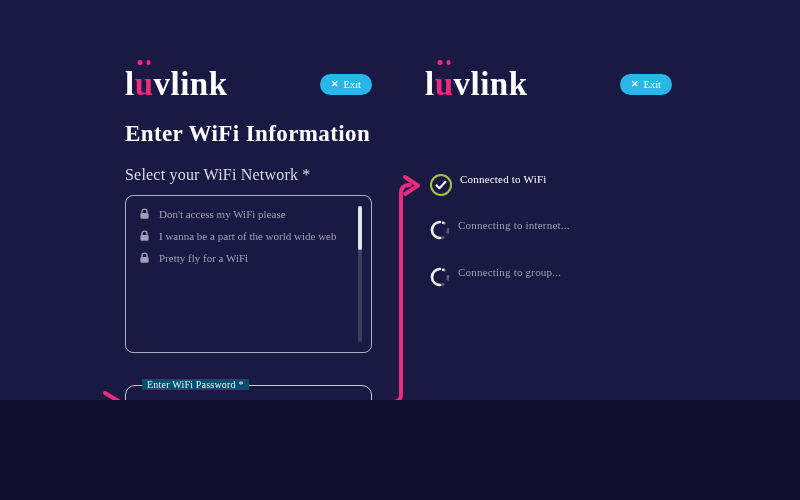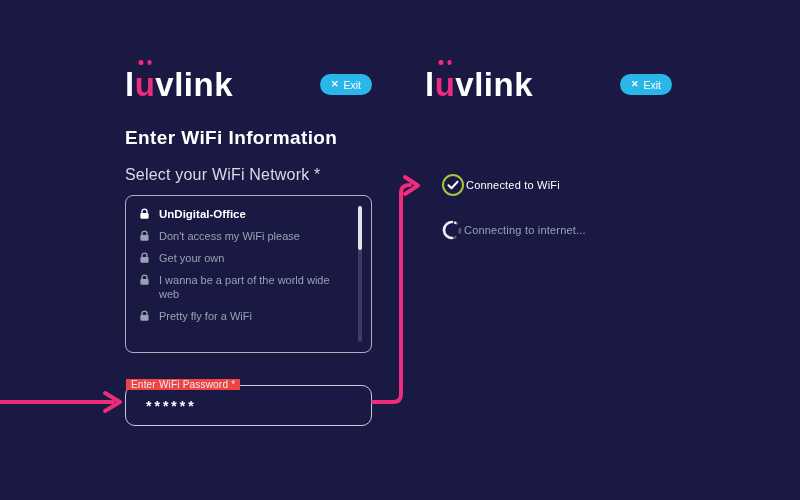--- a/index.html
+++ b/index.html
@@ -1,20 +1,20 @@
 <!DOCTYPE html>
 <html><head>
 <meta charset="utf-8">
 <style>
   * { margin:0; padding:0; box-sizing:border-box; }
   html,body { background:#10102c; }
   .stage {
-    position:relative; width:800px; height:500px; overflow:hidden;
+    position:relative; width:800px; height:400px; overflow:hidden;
     background:#1a1943;
-    font-family:Liberation Sans, sans-serif;
+    font-family:Liberation Serif, serif;
   }
   .screen { position:absolute; top:0; width:247px; height:500px; }
   .screen-left  { left:125px; }
   .screen-right { left:425px; }
 
   
   .brand { position:absolute; top:66px; left:0; font-size:33px; font-weight:700;
            color:#ffffff; letter-spacing:.5px; }
   .brand .u { color:#ee2b7d; position:relative; display:inline-block; }
   .brand .dots { position:absolute; top:-6px; left:50%; transform:translateX(-50%);
@@ -22,21 +22,21 @@
   .brand .dots i { width:4.5px; height:4.5px; border-radius:50%; background:#ee2b7d; display:block; }
 
   
   .exit-btn { position:absolute; top:74px; right:0; height:21px; padding:0 11px;
               display:flex; align-items:center; gap:5px; background:#29b6e9;
               border:none; border-radius:11px; color:#fff; cursor:pointer;
               font-family:inherit; font-size:10.5px; }
   .exit-btn .x { font-size:9px; font-weight:700; line-height:1; }
 
   
-  .heading { position:absolute; top:127px; left:0; color:#fff; font-size:19px;
+  .heading { position:absolute; top:121px; left:0; color:#fff; font-size:23px;
              font-weight:600; letter-spacing:.4px; }
   .field-label { position:absolute; top:166px; left:0; color:#d8dae6; font-size:16px;
                  letter-spacing:.2px; }
 
   
   .wifi-list { position:absolute; top:195px; left:0; width:247px; height:158px;
                border:1px solid rgba(255,255,255,.65); border-radius:8px;
                padding:11px 28px 6px 13px; }
   .wifi-item { display:flex; align-items:flex-start; gap:9px; margin-bottom:8px;
                color:#9aa0b6; font-size:11px; line-height:14px; cursor:pointer; }
@@ -44,28 +44,28 @@
   .wifi-item span { max-width:192px; }
   .wifi-item.selected { color:#ffffff; font-weight:700; font-size:11.5px; }
   .scrollbar { position:absolute; top:10px; bottom:10px; right:9px; width:4px;
                border-radius:2px; background:rgba(255,255,255,.16); }
   .scrollbar .thumb { position:absolute; top:0; left:0; width:4px; height:44px;
                       border-radius:2px; background:rgba(255,255,255,.85); }
 
   
   .pw-field { position:absolute; top:385px; left:0; width:247px; height:41px;
               border:1.5px solid #c6c9d8; border-radius:10px; }
-  .pw-label { position:absolute; top:-7px; left:0; padding:0 5px; background:#ef4444;
+  .pw-label { position:absolute; top:-7px; left:16px; padding:0 5px; background:#0c4a6e;
               color:#eceef5; font-size:10px; letter-spacing:.2px; }
   .pw-input { width:100%; height:100%; background:transparent; border:none; outline:none;
               color:#fff; font-family:inherit; font-size:14px; font-weight:700;
               letter-spacing:3px; padding-left:20px; }
 
   
-  .status-row { position:absolute; left:16px; display:flex; align-items:center; gap:1px; }
+  .status-row { position:absolute; left:4px; display:flex; gap:7px; }
   .status-row .label { font-size:11px; color:#9aa0b6; letter-spacing:.2px; }
   .status-row.done .label { color:#ffffff; }
   .row-0 { top:173px; } .row-1 { top:219px; } .row-2 { top:266px; }
 
   
   .arrows { position:absolute; inset:0; pointer-events:none; }
 </style>
 </head>
 <body>
 
@@ -83,40 +83,26 @@
     <button class="exit-btn">
       <span class="x">✕</span>
       <span>Exit</span>
     </button>
 
     <div class="heading">Enter WiFi Information</div>
 
     <div class="field-label">Select your WiFi Network *</div>
 
     <div class="wifi-list">
-      <div class="wifi-item selected">
-        <svg width="11" height="12" viewBox="0 0 11 12">
-            <path d="M3,5.2 V3.6 a2.5,2.5 0 0 1 5,0 V5.2" stroke="currentColor" stroke-width="1.4" fill="none"></path>
-            <rect x="1.4" y="5" width="8.2" height="5.8" rx="1.2" fill="currentColor"></rect>
-          </svg>
-        <span>UnDigital-Office</span>
-      </div>
       <div class="wifi-item">
         <svg width="11" height="12" viewBox="0 0 11 12">
             <path d="M3,5.2 V3.6 a2.5,2.5 0 0 1 5,0 V5.2" stroke="currentColor" stroke-width="1.4" fill="none"></path>
             <rect x="1.4" y="5" width="8.2" height="5.8" rx="1.2" fill="currentColor"></rect>
           </svg>
         <span>Don't access my WiFi please</span>
-      </div>
-      <div class="wifi-item">
-        <svg width="11" height="12" viewBox="0 0 11 12">
-            <path d="M3,5.2 V3.6 a2.5,2.5 0 0 1 5,0 V5.2" stroke="currentColor" stroke-width="1.4" fill="none"></path>
-            <rect x="1.4" y="5" width="8.2" height="5.8" rx="1.2" fill="currentColor"></rect>
-          </svg>
-        <span>Get your own</span>
       </div>
       <div class="wifi-item">
         <svg width="11" height="12" viewBox="0 0 11 12">
             <path d="M3,5.2 V3.6 a2.5,2.5 0 0 1 5,0 V5.2" stroke="currentColor" stroke-width="1.4" fill="none"></path>
             <rect x="1.4" y="5" width="8.2" height="5.8" rx="1.2" fill="currentColor"></rect>
           </svg>
         <span>I wanna be a part of the world wide web</span>
       </div>
       <div class="wifi-item">
         <svg width="11" height="12" viewBox="0 0 11 12">
@@ -161,20 +147,28 @@
 
     <div class="status-row row-1">
       <svg width="22" height="22" viewBox="0 0 22 22">
         <circle cx="11" cy="11" r="8" fill="none" stroke="rgba(255,255,255,0.28)" stroke-width="2.6" stroke-dasharray="3.5 4.5"></circle>
         <path d="M11,3 A8,8 0 0,0 11,19" fill="none" stroke="#eef0f6" stroke-width="2.6" stroke-linecap="round"></path>
         <circle cx="14.2" cy="3.7" r="1.3" fill="#eef0f6"></circle>
       </svg>
       <span class="label">Connecting to internet...</span>
     </div>
 
+    <div class="status-row row-2">
+      <svg width="22" height="22" viewBox="0 0 22 22">
+        <circle cx="11" cy="11" r="8" fill="none" stroke="rgba(255,255,255,0.28)" stroke-width="2.6" stroke-dasharray="3.5 4.5"></circle>
+        <path d="M11,3 A8,8 0 0,0 11,19" fill="none" stroke="#eef0f6" stroke-width="2.6" stroke-linecap="round"></path>
+        <circle cx="14.2" cy="3.7" r="1.3" fill="#eef0f6"></circle>
+      </svg>
+      <span class="label">Connecting to group...</span>
+    </div>
   </div>
 
   <svg class="arrows" width="800" height="500" viewBox="0 0 800 500">
     <g fill="none" stroke="#ee2b7d" stroke-width="4" stroke-linecap="round" stroke-linejoin="round">
       <g>
         <path d="M0,402 H113"></path>
         <path d="M105,393 L120,402 L105,411"></path>
       </g>
       <g>
         <path d="M373,402 H393 Q401,402 401,394 V193 Q401,185 409,185 H410"></path>

